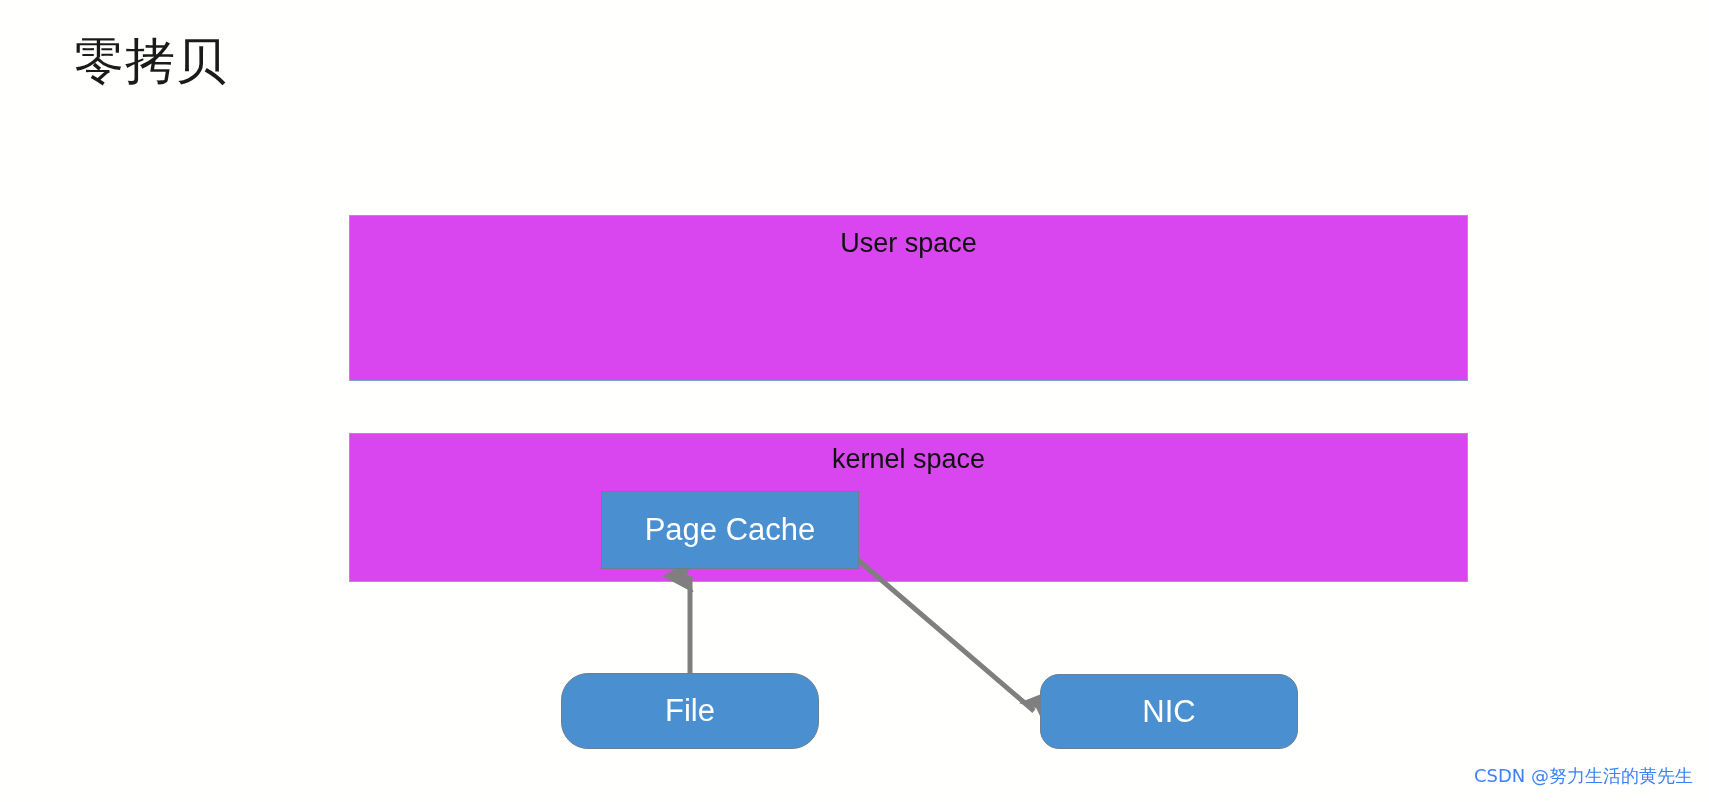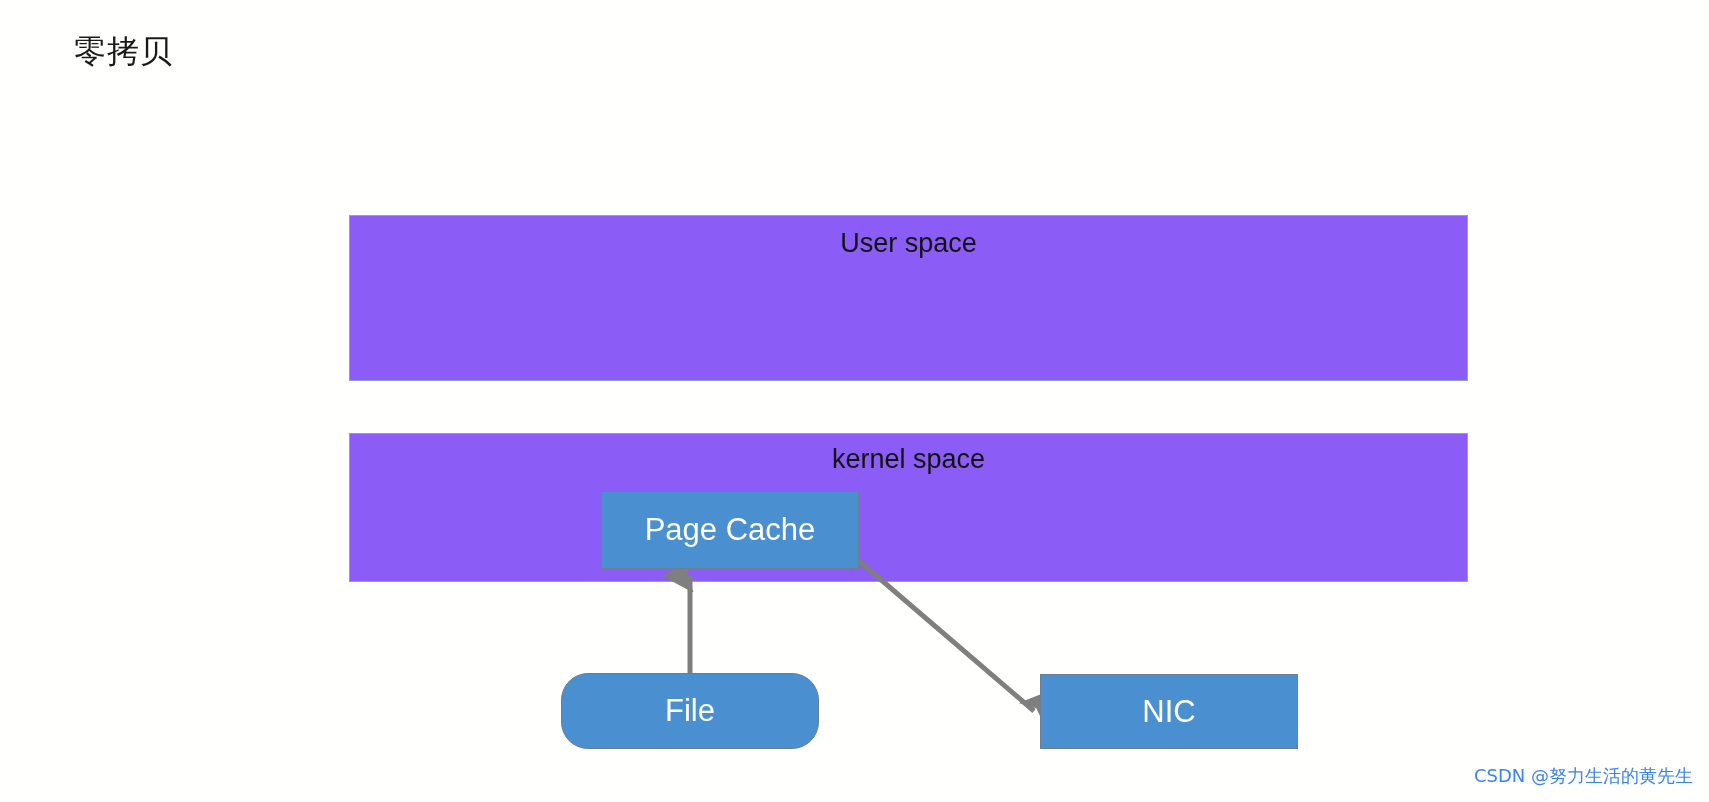--- a/index.html
+++ b/index.html
@@ -16,33 +16,33 @@
     height: 802px;
     background: #fffffe;
     overflow: hidden;
   }
 
   
   .slide-title {
     position: absolute;
     left: 74px;
     top: 34px;
-    font-size: 32px;
+    font-size: 50px;
     line-height: 1.1;
     color: #1a1a1a;
     letter-spacing: 1px;
     white-space: nowrap;
     font-family: "DejaVu Sans", "Liberation Sans", sans-serif;
     font-weight: 400;
   }
 
   
   .space-box {
     position: absolute;
-    background: #8b5cf6;
+    background: #d946ef;
     border: 1.5px solid #8aa5bd;
     box-sizing: border-box;
   }
   .space-box .space-label {
     position: absolute;
     left: 0;
     right: 0;
     text-align: center;
     font-size: 27px;
     color: #111111;
@@ -94,20 +94,21 @@
     height: 76px;
     z-index: 4;
     border-radius: 27px;
   }
   #nic-box {
     left: 1040px;
     top: 674px;
     width: 258px;
     height: 75px;
     z-index: 4;
+    border-radius: 19px;
   }
 
   
   #arrow-layer {
     position: absolute;
     left: 0;
     top: 0;
     width: 1709px;
     height: 802px;
     z-index: 3;

